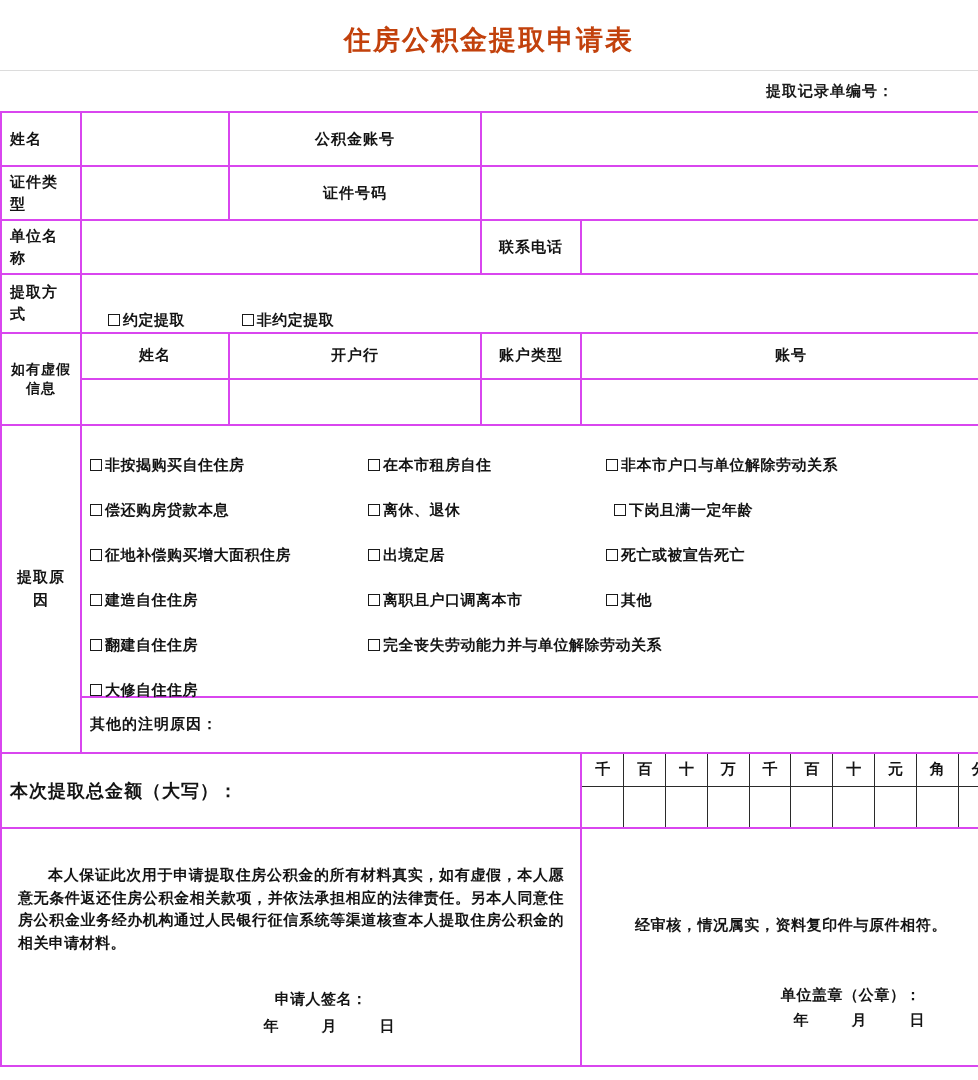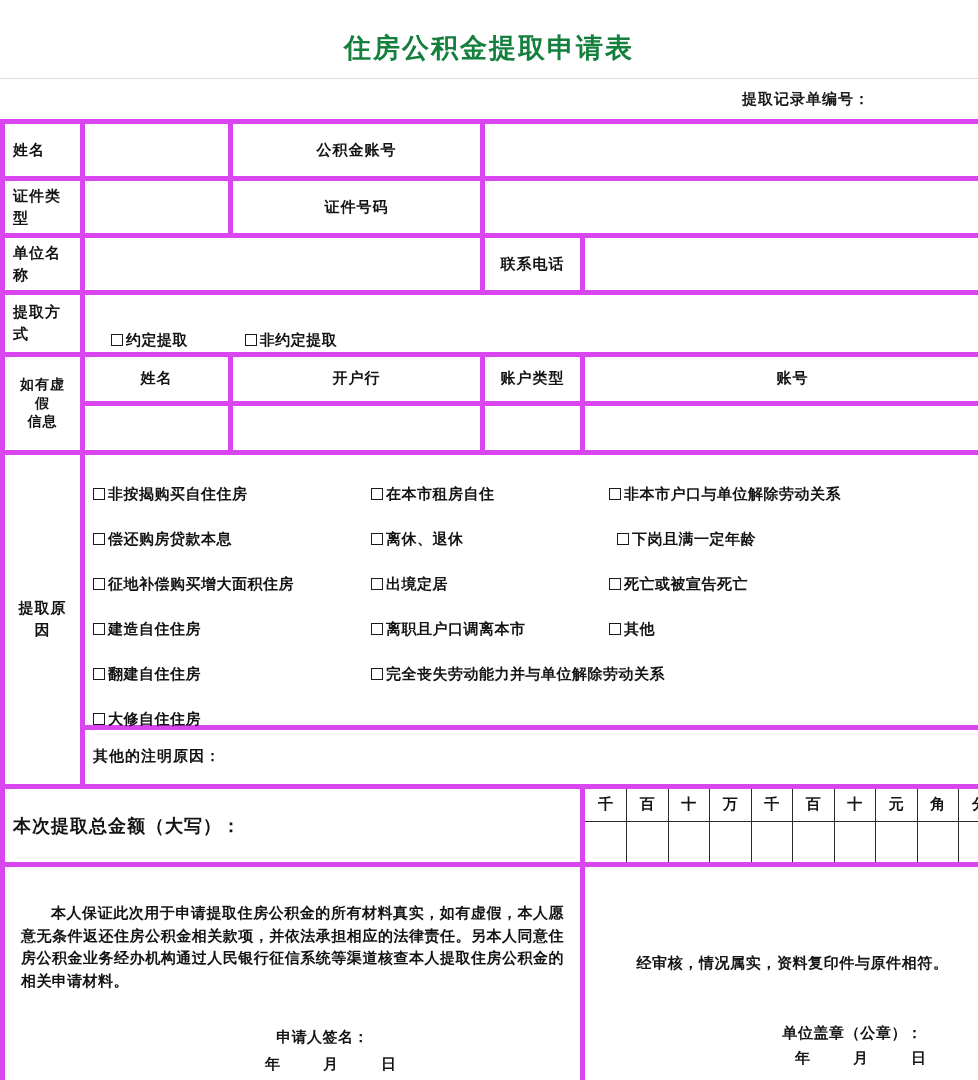--- a/index.html
+++ b/index.html
@@ -21,51 +21,50 @@
   }
 
   
   .doc-title {
     text-align: center;
     font-size: 27px;
     font-weight: bold;
     letter-spacing: 2px;
     padding-top: 22px;
     padding-bottom: 12px;
-    color: #15803d;
-    margin-top: 8px;
+    color: #c2410c;
   }
   .title-rule {
     height: 1px;
     background: #dcdcdc;
     width: 100%;
   }
   .record-no {
     height: 40px;
     display: flex;
     align-items: center;
     justify-content: flex-end;
-    padding-right: 108px;
+    padding-right: 84px;
     font-size: 15px;
     font-weight: bold;
     color: #1a1a1a;
     letter-spacing: 1px;
   }
 
   
   .form-table {
     border-collapse: collapse;
     table-layout: fixed;
     width: 1000px;   
     margin: 0;
     font-size: 15px;
     color: #141414;
   }
   .form-table td {
-    border: 5px solid #d946ef;
+    border: 2px solid #d946ef;
     padding: 0 8px;
     vertical-align: middle;
     line-height: 1.5;
   }
   .lbl {
     text-align: left;
     font-weight: bold;
     letter-spacing: 1px;
   }
   .lbl-c {

